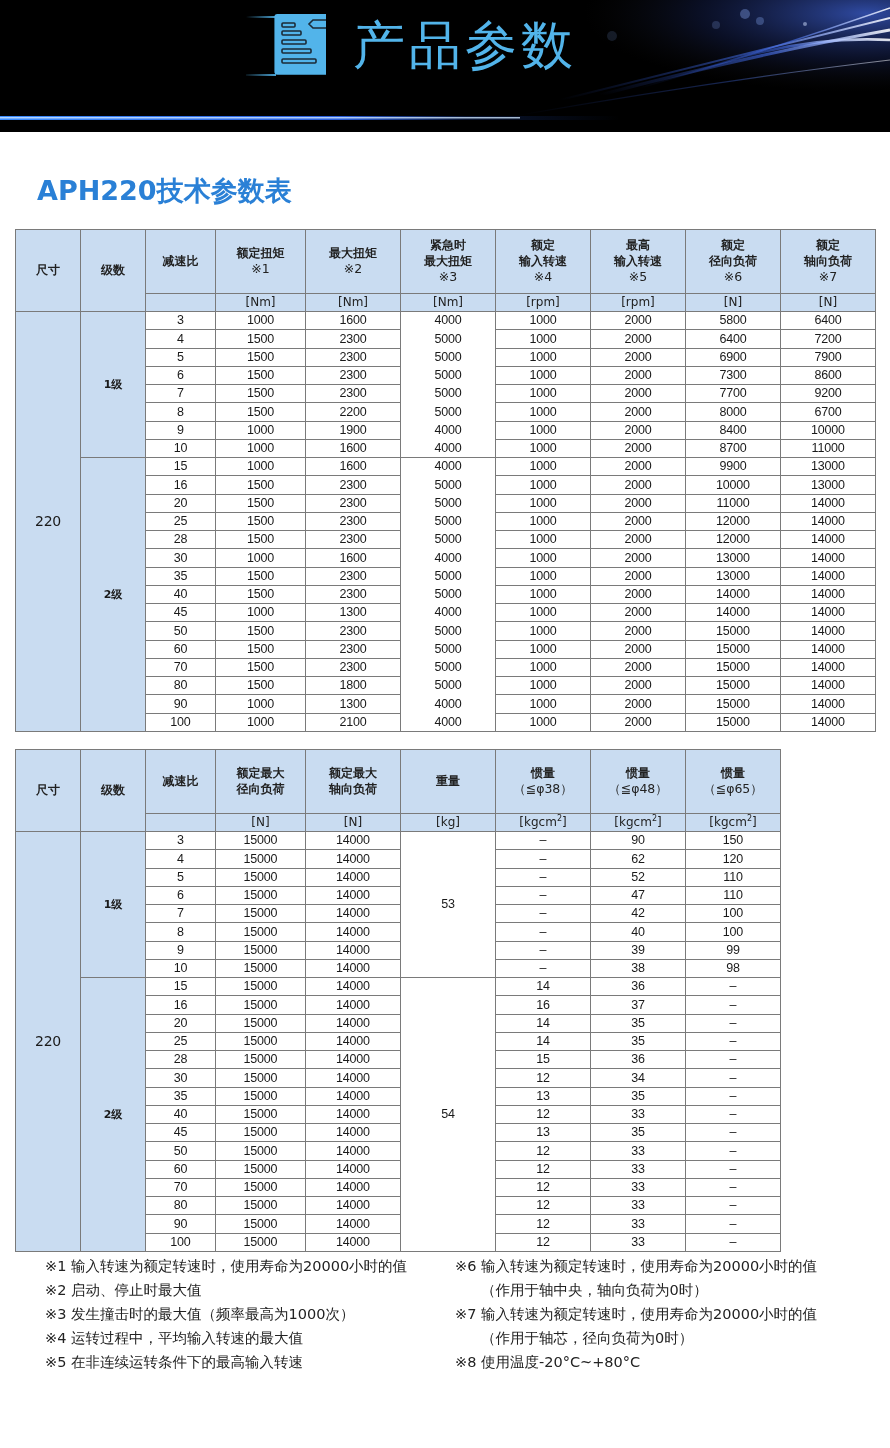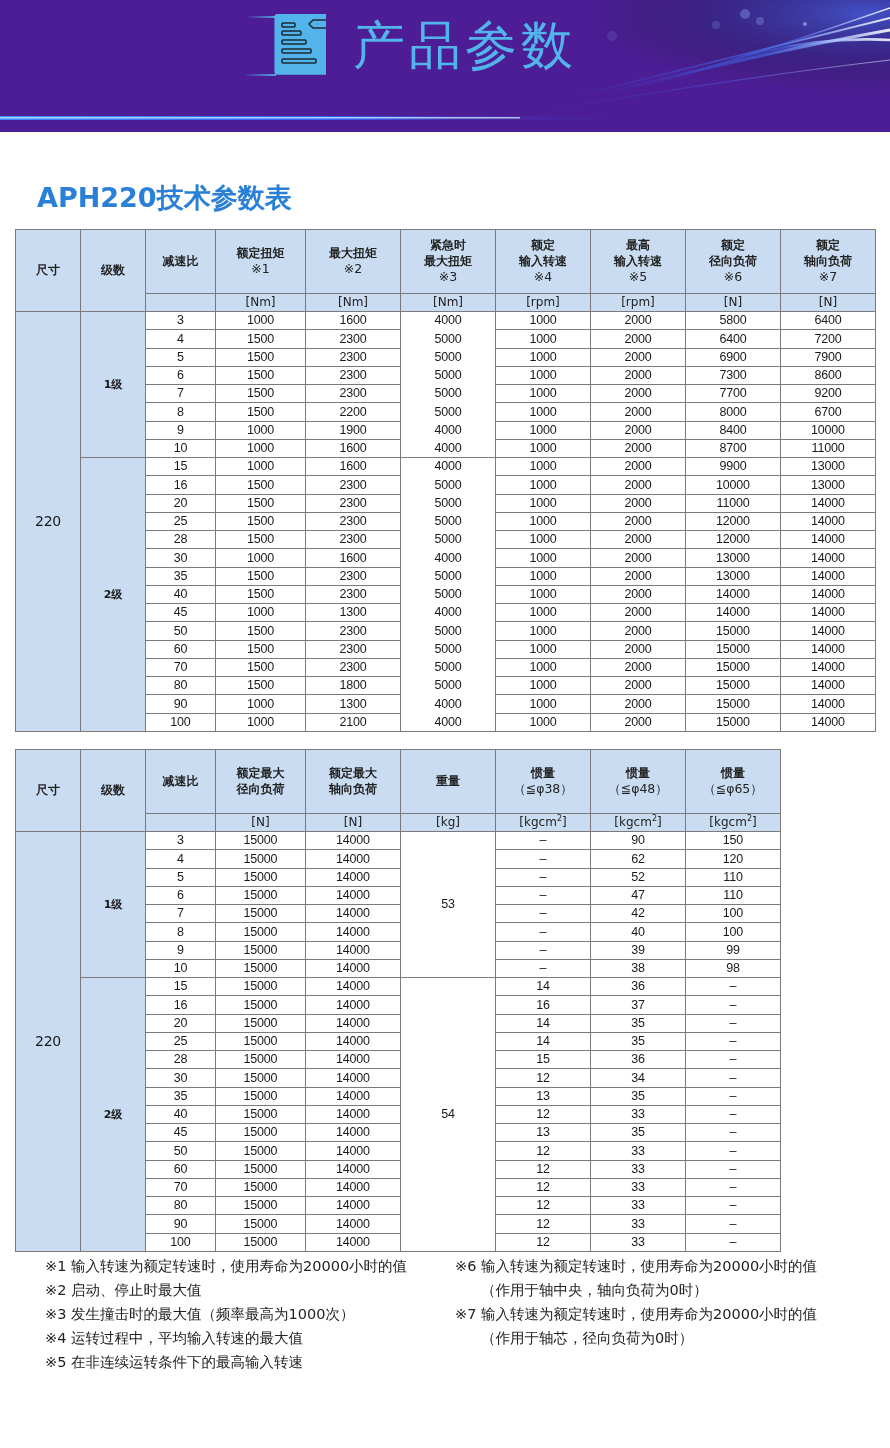--- a/index.html
+++ b/index.html
@@ -2,35 +2,35 @@
 <html><head>
 <meta charset="utf-8">
 <style>
   * { box-sizing: border-box; margin: 0; padding: 0; }
   html, body { width: 890px; height: 1448px; background: #ffffff; overflow: hidden; }
   body { position: relative; font-family: "Liberation Sans", "DejaVu Sans", sans-serif; color: #1a1a1a; }
 
   
   .banner {
     position: absolute; left: 0; top: 0; width: 890px; height: 132px;
-    background: #4c1d95; overflow: hidden;
+    background: #000000; overflow: hidden;
   }
   .banner .glow {
     position: absolute; left: 0; top: 0; width: 890px; height: 132px;
   }
   .banner-icon { position: absolute; left: 246px; top: 14px; width: 80px; height: 62px; }
   .banner-title {
     position: absolute; left: 353px; top: 12px; height: 66px; line-height: 66px;
     font-size: 52px; color: #52b4ea; letter-spacing: 4px;
     font-family: "DejaVu Sans", sans-serif; font-weight: normal;
   }
 
   
   .doc-title {
-    position: absolute; left: 37px; top: 180px; height: 36px; line-height: 36px;
+    position: absolute; left: 37px; top: 173px; height: 36px; line-height: 36px;
     font-size: 27px; font-weight: bold; color: #2a80d6;
     font-family: "DejaVu Sans", sans-serif;
   }
 
   
   .spec-table { position: absolute; border-collapse: collapse; table-layout: fixed; }
   .spec-table td, .spec-table th {
     border: 1px solid #7a7a7a; text-align: center; vertical-align: middle;
     font-size: 12.5px; line-height: 1; padding: 0; overflow: hidden; white-space: nowrap;
   }
@@ -684,13 +684,14 @@
     <div class="line">※2 启动、停止时最大值</div>
     <div class="line">※3 发生撞击时的最大值（频率最高为1000次）</div>
     <div class="line">※4 运转过程中，平均输入转速的最大值</div>
     <div class="line">※5 在非连续运转条件下的最高输入转速</div>
   </div>
 <div class="notes" id="notes-right">
     <div class="line">※6 输入转速为额定转速时，使用寿命为20000小时的值</div>
     <div class="line indent">（作用于轴中央，轴向负荷为0时）</div>
     <div class="line">※7 输入转速为额定转速时，使用寿命为20000小时的值</div>
     <div class="line indent">（作用于轴芯，径向负荷为0时）</div>
+    <div class="line">※8 使用温度-20°C~+80°C</div>
   </div>
 
 </body></html>

